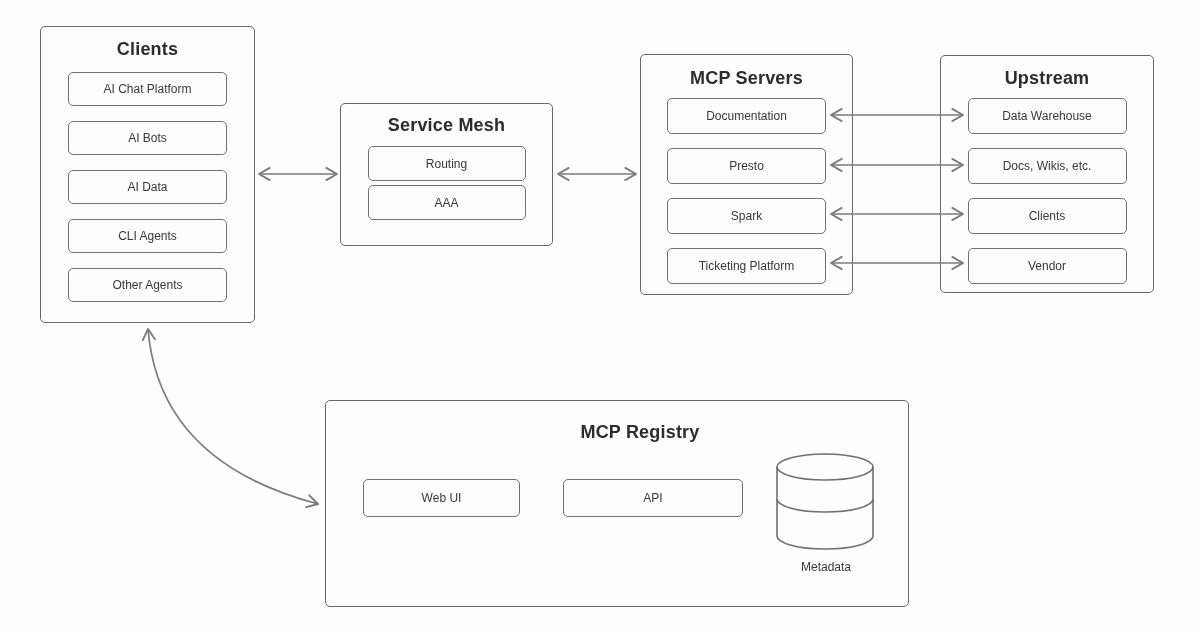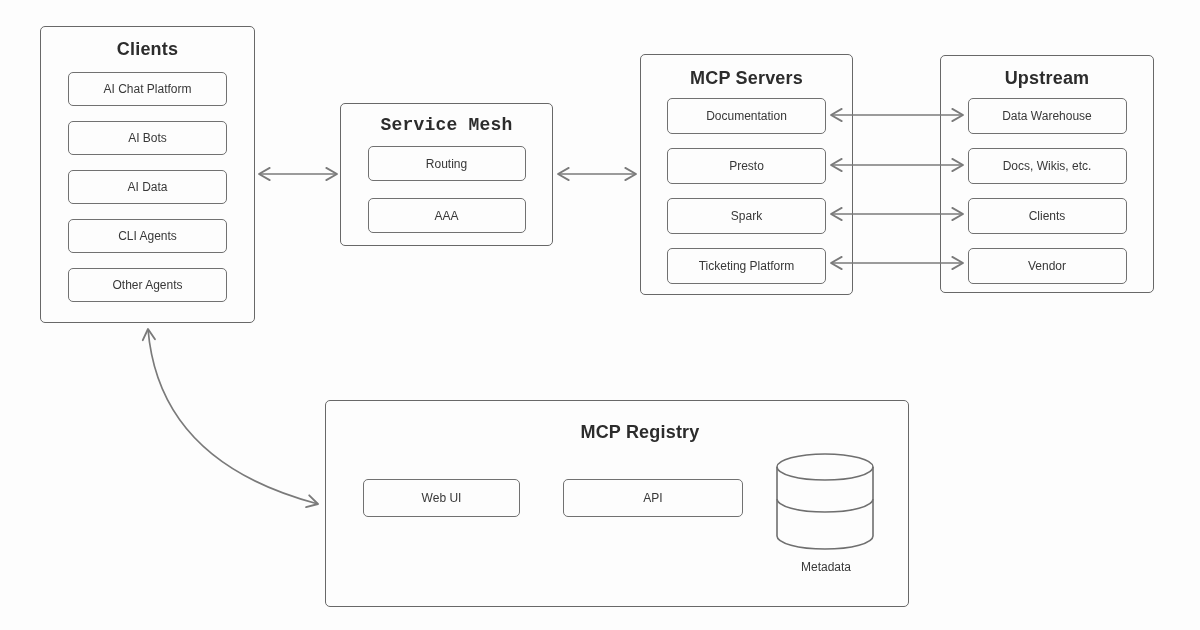--- a/index.html
+++ b/index.html
@@ -37,22 +37,22 @@
   }
 
   
   #g-clients { left:40px; top:26px; width:215px; height:297px; }
   #g-clients .group-title { margin-top:12px; }
   #g-clients .nodes { margin-top:12px; gap:15px; }
   #g-clients .node { width:159px; height:34px; }
 
   
   #g-mesh { left:340px; top:103px; width:213px; height:143px; }
-  #g-mesh .group-title { margin-top:11px;font-family:Liberation Mono, monospace; }
-  #g-mesh .nodes { margin-top:10px; gap:17px; }
+  #g-mesh .group-title { margin-top:11px; }
+  #g-mesh .nodes { margin-top:10px; gap:4px; }
   #g-mesh .node { width:158px; height:35px; }
 
   
   #g-servers { left:640px; top:54px; width:213px; height:241px; }
   #g-servers .group-title { margin-top:13px; }
   #g-servers .nodes { margin-top:9px; gap:14px; }
   #g-servers .node { width:159px; height:36px; }
 
   
   #g-upstream { left:940px; top:55px; width:214px; height:238px; }

